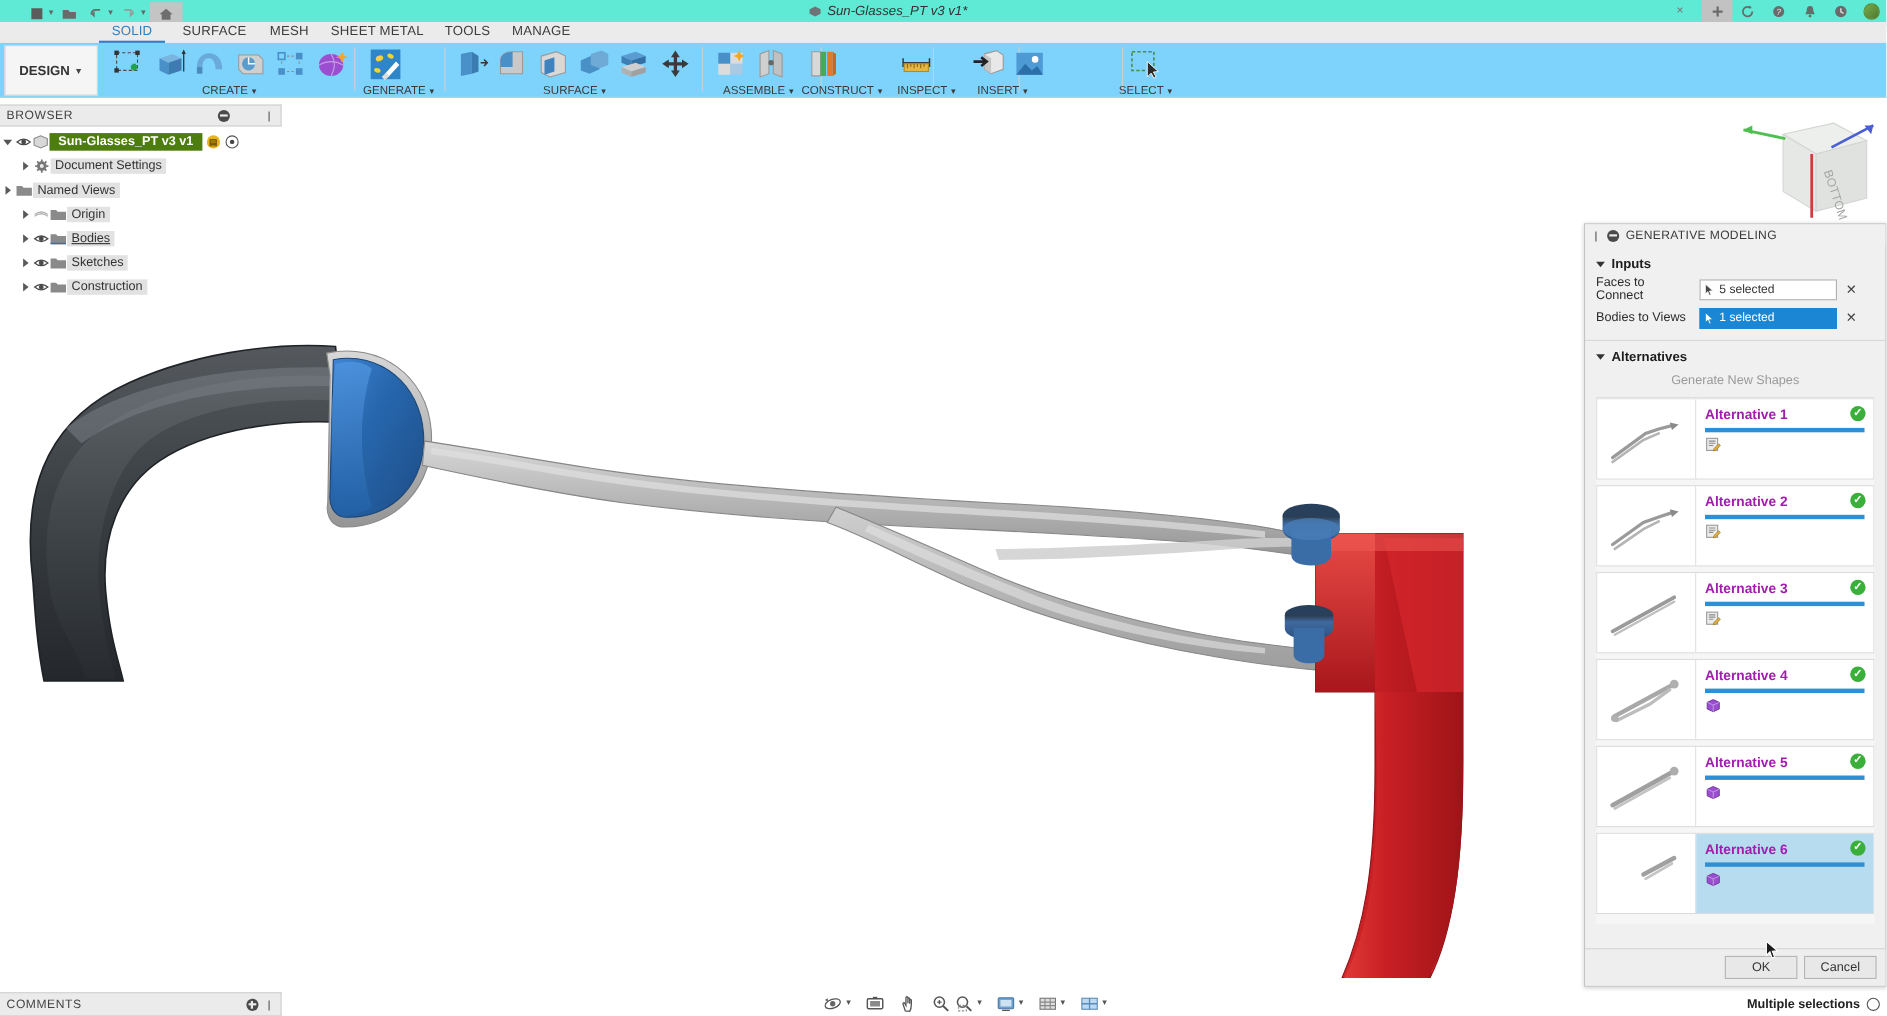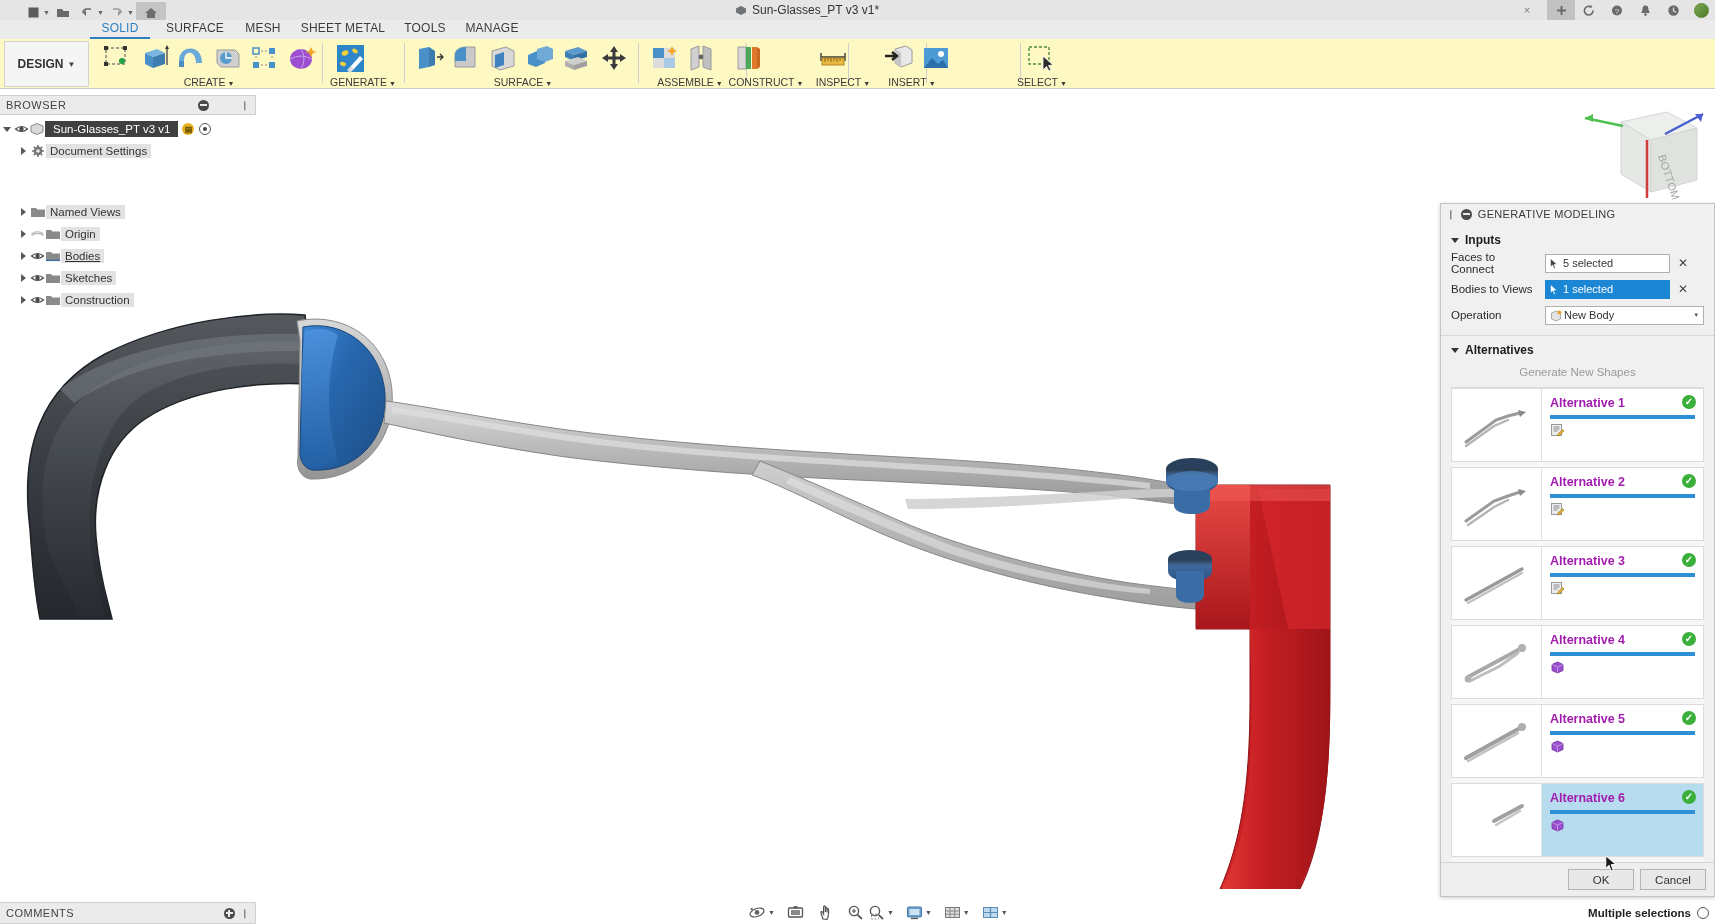--- a/index.html
+++ b/index.html
@@ -8,21 +8,21 @@
     font-family: "Liberation Sans", sans-serif;
     font-size: 12px;
     color: #2b2b2b;
     background: #ffffff;
     position: relative;
   }
 
   
   #titlebar {
     position:absolute; left:0; top:0; width:1715px; height:24px;
-    background:#e5e5e5; display:flex; align-items:center;
+    background:#5eead4; display:flex; align-items:center;font-style:italic;
   }
   .tb-qat { display:flex; align-items:center; gap:2px; padding-left:22px; }
   .qat-btn {
     width:22px; height:18px; display:flex; align-items:center; justify-content:center;
     color:#555; font-size:12px;
   }
   .qat-caret { font-size:7px; color:#666; margin-left:-3px; }
   .qat-home { width:30px; height:20px; background:#c4c4c4; display:flex;
      align-items:center; justify-content:center; color:#666; font-size:12px; }
   #doctab {
@@ -63,21 +63,21 @@
   }
   .rtab.sel { color:#2d7fc1; }
   .rtab.sel::after {
     content:""; position:absolute; left:2px; right:2px; bottom:0; height:2px;
     background:#2d7fc1;
   }
 
   
   #ribbon {
     position:absolute; left:0; top:39px; width:1715px; height:50px;
-    background:#fef9c3; border-bottom:1px solid #cccccc;
+    background:#7dd3fc; border-bottom:1px solid #cccccc;
   }
   #designbtn {
     position:absolute; left:4px; top:2px; width:85px; height:46px;
     background:#f5f5f5; border:1px solid #d2d2d2;
     display:flex; align-items:center; justify-content:center;
     font-size:12px; font-weight:bold; color:#333;
   }
   #designbtn .cr { font-size:8px; margin-left:4px; color:#444; }
   .rgroup { position:absolute; top:0; height:50px; }
   .rgroup .gicons { display:flex; align-items:flex-start; gap:3px; padding-top:4px; }
@@ -119,21 +119,21 @@
   }
   .arrowdown {
     width:0; height:0; border-top:5px solid #5a5a5a;
     border-left:4px solid transparent; border-right:4px solid transparent;
   }
   .eye { width:15px; height:14px; }
   .eye svg { display:block; }
   .folder { width:16px; height:14px; }
   .tlabel { padding:1px 4px; background:#e2e2e2; color:#333; }
   .root-label {
-    background:#404040; color:#fff; font-weight:normal; padding:2px 8px;
+    background:#4d7c0f; color:#fff; font-weight:bold; padding:2px 8px;
     font-size:11.5px;
   }
   .badge-y {
     width:12px; height:12px; border-radius:50%; background:#e8b31f;
     display:flex; align-items:center; justify-content:center;
     font-size:8px; color:#5a4400; font-weight:bold; margin-left:4px;
   }
   .radio-o {
     width:12px; height:12px; border-radius:50%; border:1.5px solid #555;
     margin-left:5px; position:relative;
@@ -734,21 +734,21 @@
     <span class="folder">
       <svg width="16" height="14" viewBox="0 0 16 14">
           <circle cx="8" cy="7" r="4.4" fill="#777"></circle>
           <circle cx="8" cy="7" r="1.8" fill="#ebebeb"></circle>
           <path d="M8 1 v2 M8 11 v2 M2 7 h2 M12 7 h2 M3.8 2.8 l1.4 1.4 M10.8 9.8 l1.4 1.4 M12.2 2.8 l-1.4 1.4 M5.2 9.8 l-1.4 1.4" stroke="#777" stroke-width="1.6"></path>
         </svg>
     </span>
     <span class="tlabel">Document Settings</span>
   </div>
 
-  <div class="trow" style="padding-left:16px;margin-top:39px;">
+  <div class="trow" style="">
     <span class="tw">
         <span class="arrow"></span>
       </span>
     <span class="folder">
       <svg width="16" height="14" viewBox="0 0 16 14">
           <path d="M1 3 L6 3 L7.4 4.6 L15 4.6 L15 12 L1 12 Z" fill="#8a8a8a"></path>
         </svg>
     </span>
     <span class="tlabel">Named Views</span>
   </div>
@@ -859,33 +859,20 @@
         <span class="curs">
           <svg width="9" height="11" viewBox="0 0 9 11">
               <path d="M0.5 0.5 L0.5 9 L2.6 7 L4 10.5 L5.4 9.9 L4 6.6 L7 6.4 Z" fill="#fff" stroke="#1b87d4" stroke-width=".6"></path>
             </svg>
         </span>
         <span>1 selected</span>
       </span>
       <span class="xbtn">✕</span>
     </div>
 
-    <div class="inprow">
-      <span class="inplabel">Operation</span>
-      <span class="dropbox">
-        <span class="curs">
-          <svg width="12" height="12" viewBox="0 0 12 12">
-              <path d="M1.5 3 L6 1 L10.5 3 L10.5 9 L6 11 L1.5 9 Z" fill="#e4e4e4" stroke="#9a9a9a" stroke-width=".8"></path>
-              <circle cx="9.4" cy="2.6" r="2" fill="#f0a030"></circle>
-            </svg>
-        </span>
-        <span>New Body</span>
-        <span class="dc">▾</span>
-      </span>
-    </div>
 
     <div class="hr"></div>
 
     <div class="sect-title">
       <span class="tri"></span>
       <span>Alternatives</span>
     </div>
 
     <div class="genshapes">Generate New Shapes</div>
 

